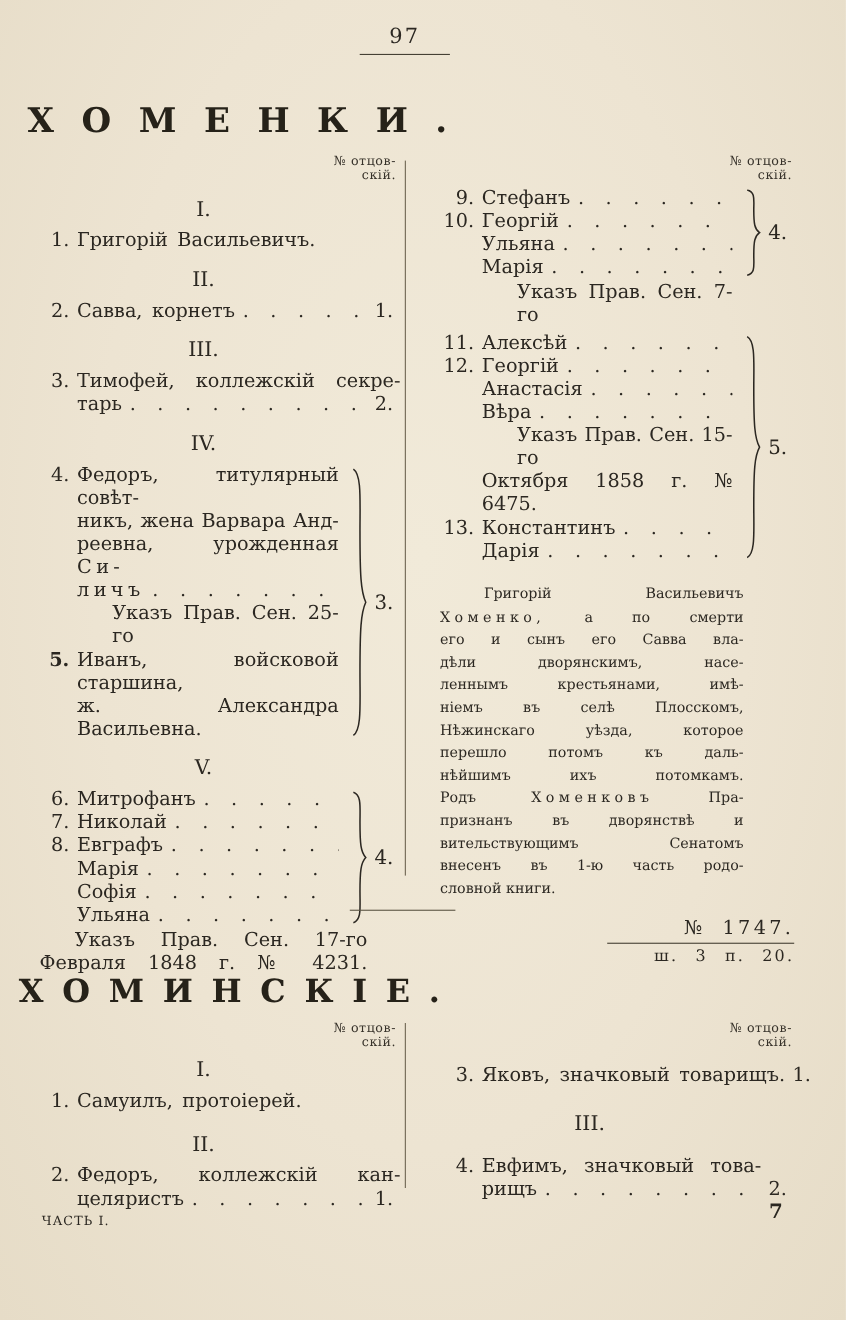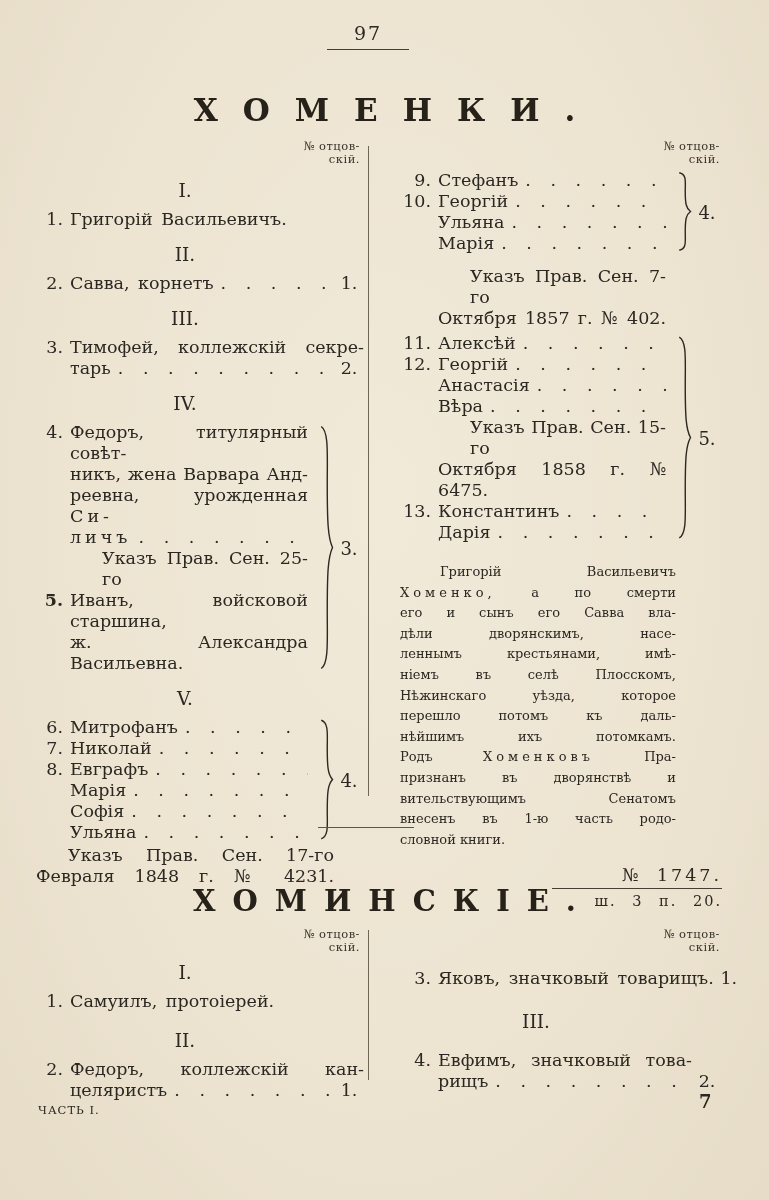--- a/index.html
+++ b/index.html
@@ -9,21 +9,21 @@
     background:radial-gradient(ellipse at 50% 42%, #f1ead9 0%, #ede4d2 55%, #e6dcc7 100%);
     color:#2b2721;
     font-family:"DejaVu Serif", serif;
     overflow:hidden;
   }
   
   .pagenum-wrap{position:absolute;top:22px;left:0;width:736px;text-align:center;}
   .pagenum{display:inline-block;font-size:19px;letter-spacing:2px;
     padding:0 27px 5px;border-bottom:1px solid #454034;}
   
-  .stitle{position:absolute;left:0;width:769px;text-align:center;
+  .stitle{position:absolute;left:0;width:769px;
     font-weight:bold;color:#262219;}
   .stitle.t1{top:92px;font-size:31px;letter-spacing:25px;text-indent:25px;}
   .stitle.t2{top:884px;font-size:29px;letter-spacing:17px;text-indent:17px;}
   
   .cols{position:absolute;left:36px;width:700px;}
   .cols.c1{top:140px;}
   .cols2{position:relative;margin-top:6px;}
   .flexcols{display:flex;align-items:flex-start;}
   .lcol{width:328px;flex:none;}
   .rcol{width:322px;flex:none;margin-left:36px;}
@@ -231,27 +231,23 @@
           <div class="row">
             <span class="no"></span>
             <span class="nm">Марія</span>
             <span class="dots">. . . . . . . . . . . . . . . . . . . . . . . . . . . . . . . . . . . .</span>
           </div>
           <svg class="brace" viewBox="0 0 20 100" preserveAspectRatio="none">
             <path d="M3,1 C13,3 11,12 11,24 C11,40 12,46 18,50 C12,54 11,60 11,76 C11,88 13,97 3,99" fill="none" stroke="#2c2822" stroke-width="1.4" vector-effect="non-scaling-stroke"></path>
           </svg>
           <span class="glabel">4.</span>
         </div>
-        <div class="row" style="padding-right:56px;margin-top:12px;">
+        <div class="row" style="padding-right:56px;margin-top:2px;">
           <span class="no"></span>
           <div class="jtext ind">Указъ Прав. Сен. 7-го</div>
-        </div>
-        <div class="row" style="padding-right:56px;">
-          <span class="no"></span>
-          <div class="jtext">Октября 1857 г. № 402.</div>
         </div>
 
         <div class="group" style="margin-top:4px;">
           <div class="row">
             <span class="no">11.</span>
             <span class="nm">Алексѣй</span>
             <span class="dots">. . . . . . . . . . . . . . . . . . . . . . . . . . . . . . . . . . . .</span>
           </div>
           <div class="row">
             <span class="no">12.</span>

